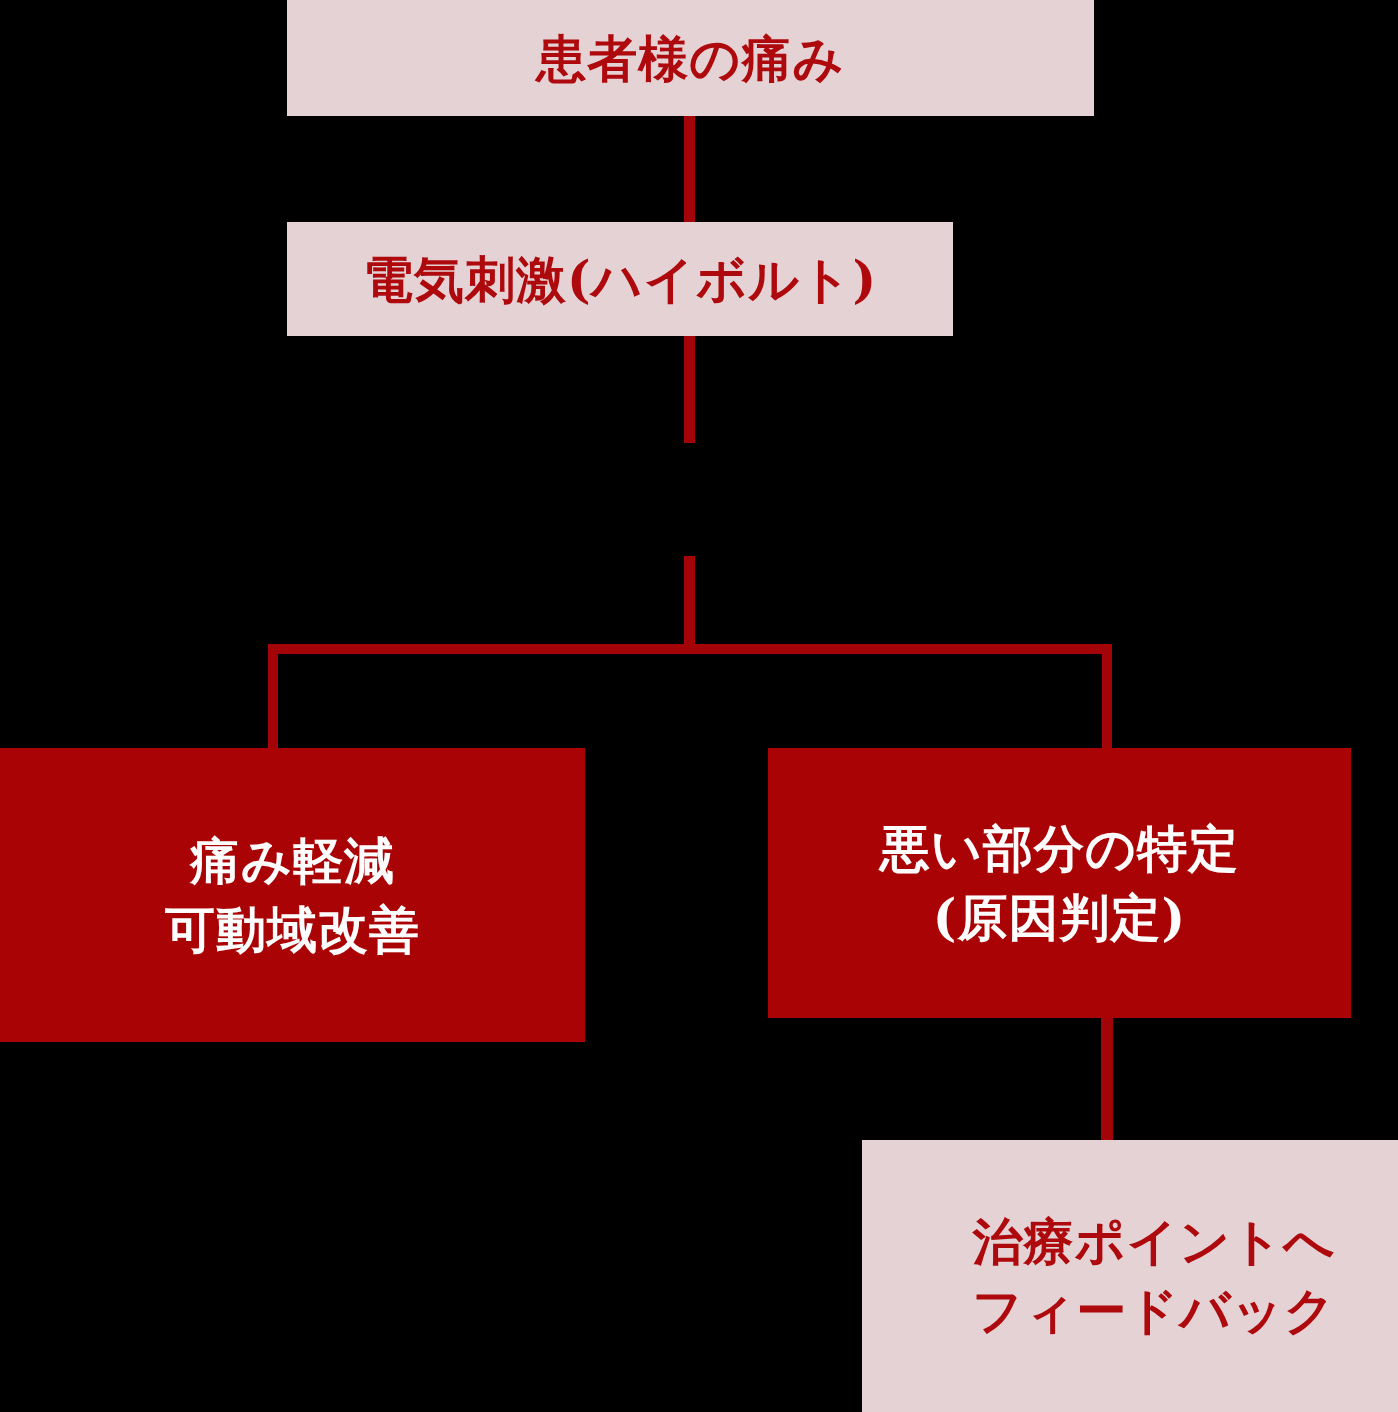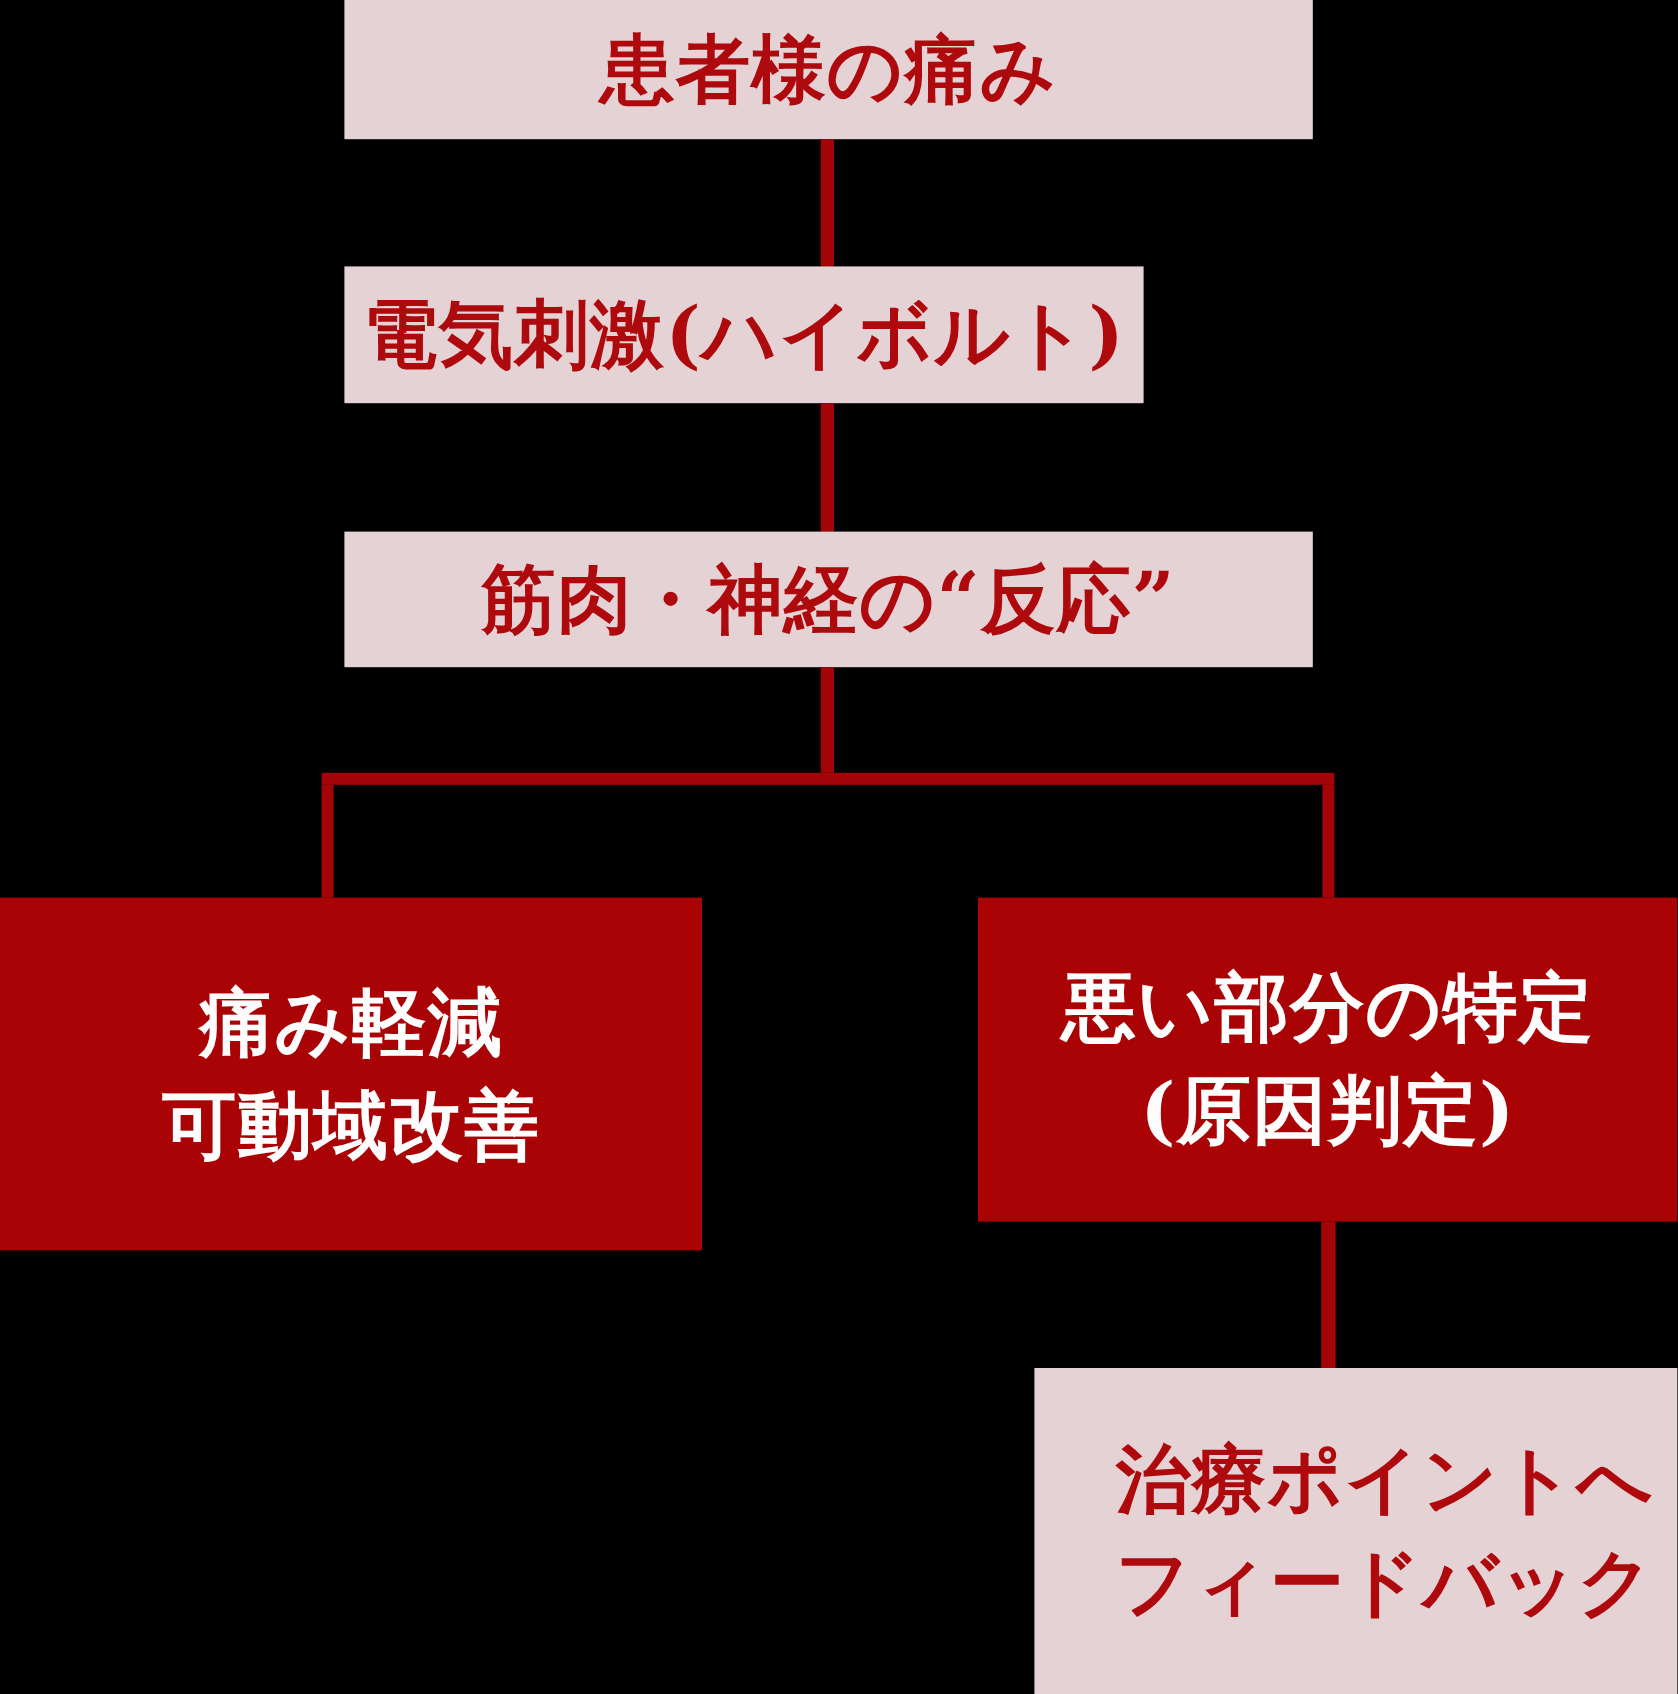--- a/index.html
+++ b/index.html
@@ -12,21 +12,21 @@
     font-family:"DejaVu Serif","Liberation Serif",serif;
   }
   .box{
     position:absolute;
     display:flex;
     flex-direction:column;
     align-items:center;
     justify-content:center;
     text-align:center;
     font-weight:700;
-    font-size:62px;
+    font-size:50px;
     line-height:1.38;
     letter-spacing:1px;
   }
   .light{ background:var(--light-box-bg,#e5d2d5); color:var(--dark-text,#ae090d); }
   .dark{  background:var(--dark-box-bg,#aa0305);  color:var(--light-text,#fdfdfd); }
   .line{ position:absolute; background:var(--connector,#a30407); }
 
   
   #node-pain        { left:287px; top:0;     width:807px; height:116px; }
   #node-stim        { left:287px; top:222px; width:666px; height:114px; }
@@ -34,21 +34,21 @@
   
   #conn-1           { left:684px; top:116px; width:11px;  height:106px; }
   #conn-2           { left:684px; top:336px; width:11px;  height:107px; }
   #conn-stem        { left:684px; top:556px; width:11px;  height:88px;  }
   
   #branch-h         { left:268px; top:644px; width:844px; height:10px;  }
   #branch-left-v    { left:268px; top:654px; width:10px;  height:94px;  }
   #branch-right-v   { left:1102px;top:654px; width:10px;  height:94px;  }
   
   #node-relief      { left:0;     top:748px; width:585px; height:294px; }
-  #node-identify    { left:815px; top:748px; width:583px; height:270px; }
+  #node-identify    { left:768px; top:748px; width:583px; height:270px; }
   
   #conn-feedback    { left:1101px;top:1018px;width:12px;  height:122px; }
   #node-feedback    { left:814px; top:1140px;width:584px; height:272px;margin-left:48px; }
 </style>
 </head>
 <body>
 
 <div class="canvas">
 
   <div class="box light" id="node-pain">
@@ -56,23 +56,20 @@
   </div>
 
   <div class="line" id="conn-1"></div>
 
   <div class="box light" id="node-stim">
     <span>電気刺激(ハイボルト)</span>
   </div>
 
   <div class="line" id="conn-2"></div>
 
-  <div class="box light" id="node-response">
-    <span>筋肉・神経の“反応”</span>
-  </div>
 
   <div class="line" id="conn-stem"></div>
   <div class="line" id="branch-h"></div>
   <div class="line" id="branch-left-v"></div>
   <div class="line" id="branch-right-v"></div>
 
   <div class="box dark" id="node-relief">
     <span>痛み軽減</span>
     <span>可動域改善</span>
   </div>

